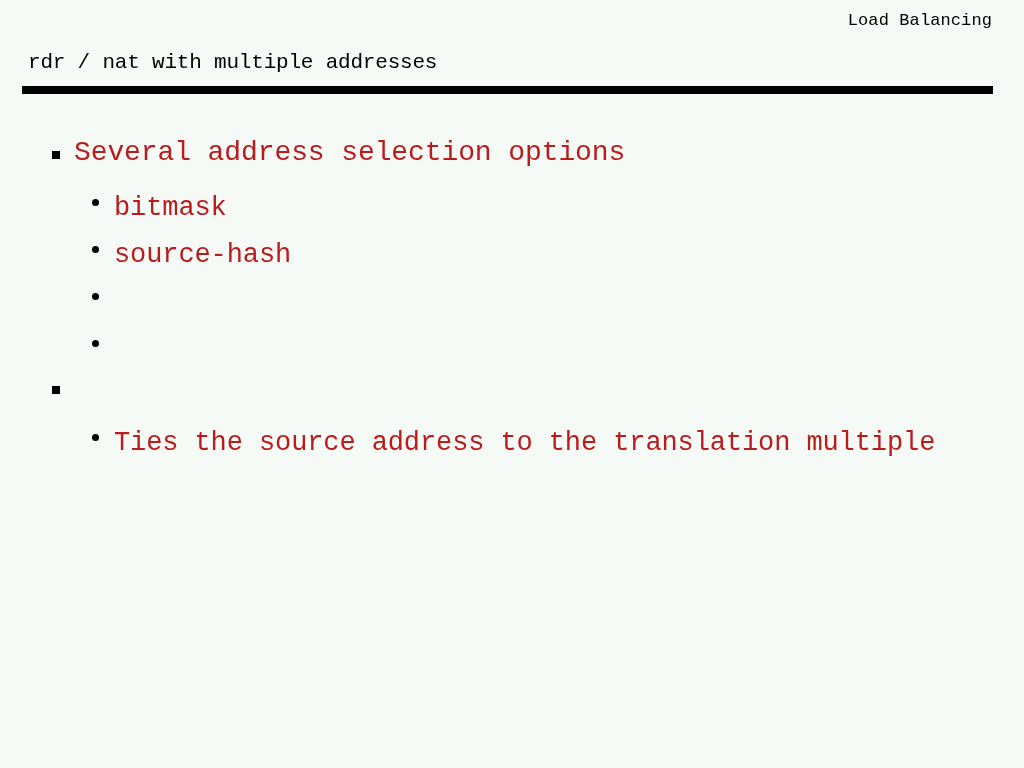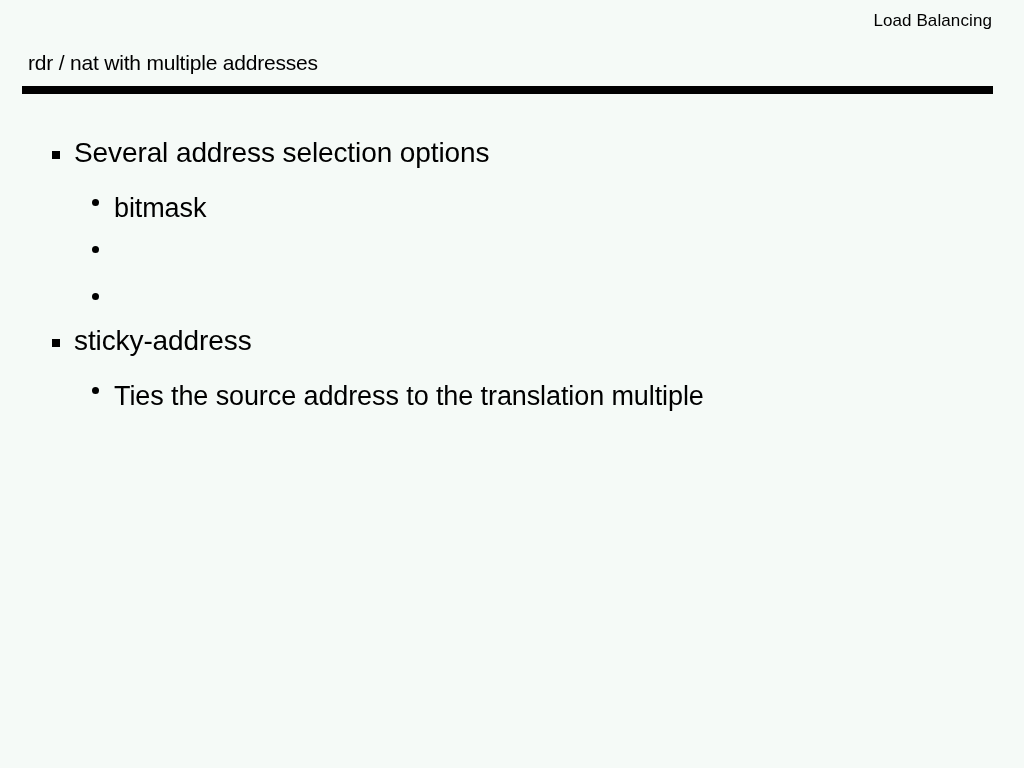--- a/index.html
+++ b/index.html
@@ -14,20 +14,21 @@
     color: #000000;
     overflow: hidden;
     position: relative;
   }
 
   .slide {
     position: relative;
     width: 1024px;
     height: 768px;
     box-sizing: border-box;
+    font-family: Liberation Mono, monospace;
   }
 
   
   .slide-header {
     position: absolute;
     top: 11px;
     right: 32px;
     font-size: 17px;
     line-height: 20px;
     letter-spacing: 0.1px;
@@ -72,21 +73,21 @@
 
   .bullet .marker {
     position: absolute;
     display: block;
     background: #000000;
   }
 
   .bullet .text {
     position: absolute;
     white-space: nowrap;
-    color: #000000;
+    color: #b91c1c;
   }
 
   
   .bullet.lvl1 .marker {
     left: 52px;
     top: 18px;
     width: 8px;
     height: 8px;
     border-radius: 0;
   }
@@ -130,32 +131,35 @@
     <div class="bullet lvl1">
       <span class="marker"></span>
       <span class="text">Several address selection options</span>
     </div>
 
     <div class="bullet lvl2">
       <span class="marker"></span>
       <span class="text">bitmask</span>
     </div>
 
+    <div class="bullet lvl2">
+      <span class="marker"></span>
+      <span class="text">source-hash</span>
+    </div>
 
     <div class="bullet lvl2">
       <span class="marker"></span>
     </div>
 
     <div class="bullet lvl2">
       <span class="marker"></span>
     </div>
 
     <div class="bullet lvl1">
       <span class="marker"></span>
-      <span class="text">sticky-address</span>
     </div>
 
 
     <div class="bullet lvl2">
       <span class="marker"></span>
       <span class="text">Ties the source address to the translation multiple</span>
     </div>
 
   </div>
 

